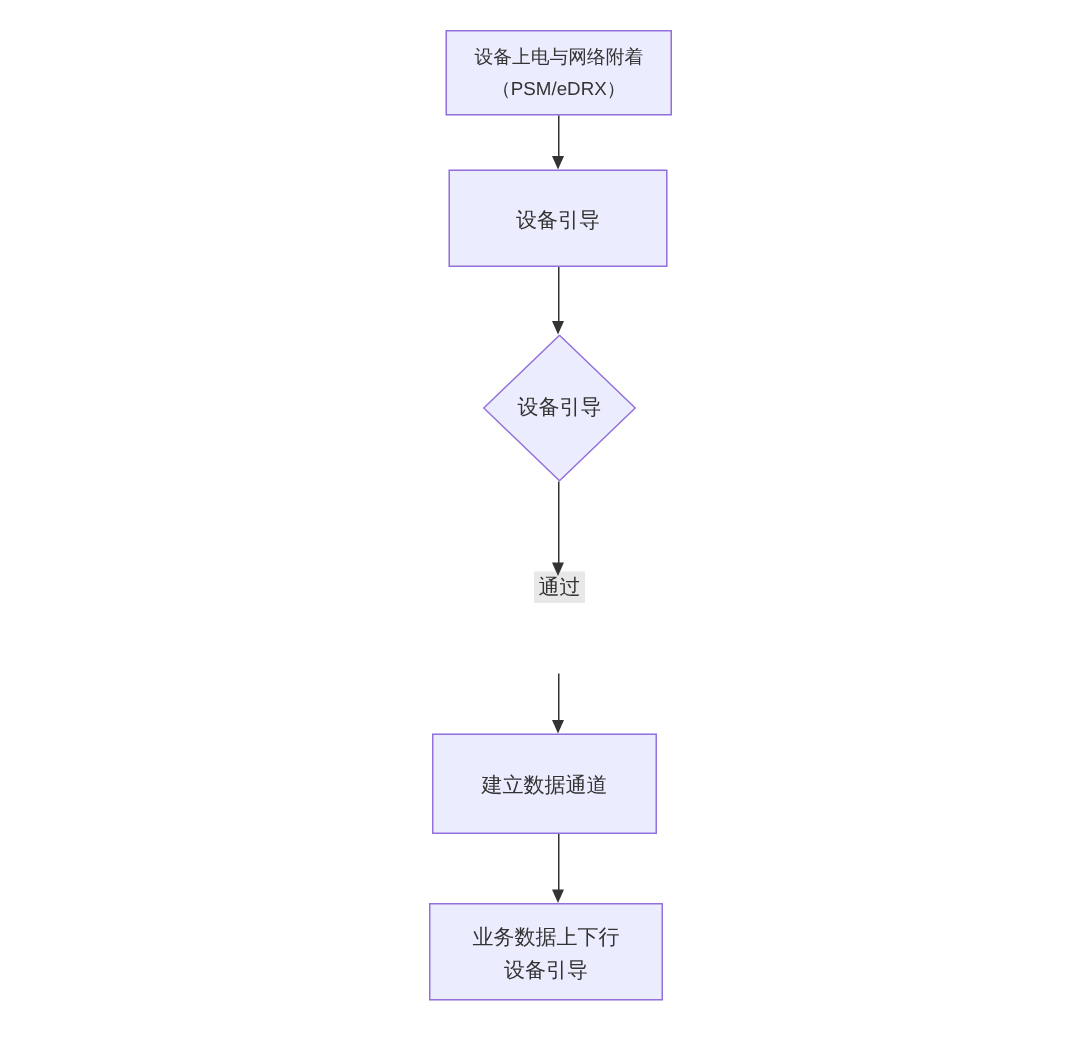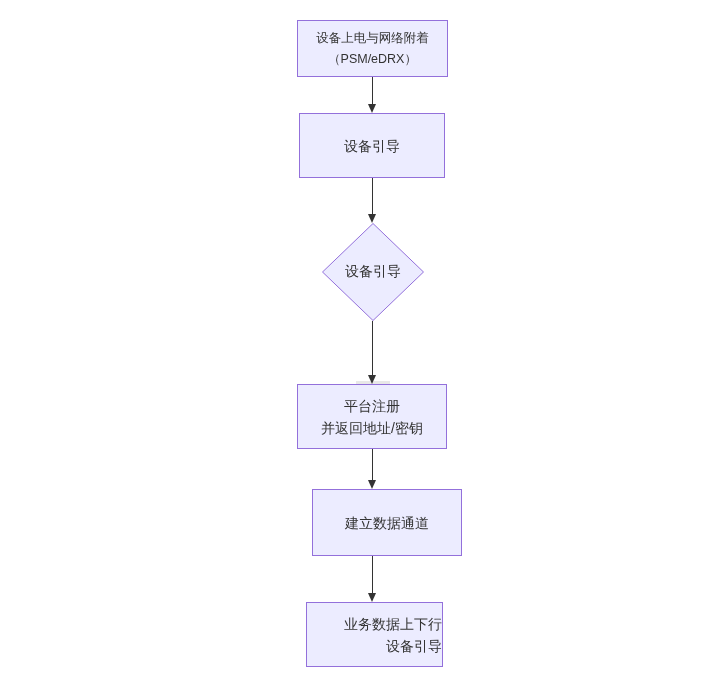--- a/index.html
+++ b/index.html
@@ -32,22 +32,22 @@
     line-height: 22px;
     text-align: center;
     display: flex;
     flex-direction: column;
     justify-content: center;
     align-items: center;
   }
   .n1 { left: 297px; top: 20px;  width: 151px; height: 57px; font-size: 12.5px; line-height: 21px; }
   .n2 { left: 299px; top: 113px; width: 146px; height: 65px; }
   .n4 { left: 297px; top: 384px; width: 150px; height: 65px; }
-  .n5 { left: 312px; top: 489px; width: 150px; height: 67px; }
-  .n6 { left: 306px; top: 602px; width: 137px; height: 65px; align-items: flex-end; }
+  .n5 { left: 288px; top: 489px; width: 150px; height: 67px; }
+  .n6 { left: 286px; top: 602px; width: 156px; height: 65px; }
 
   
   .diamond-wrap {
     position: absolute;
     left: 322px; top: 223px;
     width: 102px; height: 98px;
   }
   .diamond-wrap svg { position: absolute; left: 0; top: 0; display: block; }
   .diamond-shape { fill: var(--node-fill); stroke: var(--node-border); stroke-width: 1; }
   .diamond-label {
@@ -116,24 +116,20 @@
     <svg width="102" height="98" viewBox="0 0 102 98">
       <polygon class="diamond-shape" points="51,0.5 101.5,49 51,97.5 0.5,49"></polygon>
     </svg>
     <div class="diamond-label">设备引导</div>
   </div>
 
   <div class="edge-line e3-line"></div>
   <div class="edge-label">通过</div>
   <div class="edge-head e3-head"></div>
 
-  <div class="node n4">
-    <div>平台注册</div>
-    <div>并返回地址/密钥</div>
-  </div>
 
   <div class="edge-line e4-line"></div>
   <div class="edge-head e4-head"></div>
 
   <div class="node n5">
     <div>建立数据通道</div>
   </div>
 
   <div class="edge-line e5-line"></div>
   <div class="edge-head e5-head"></div>

